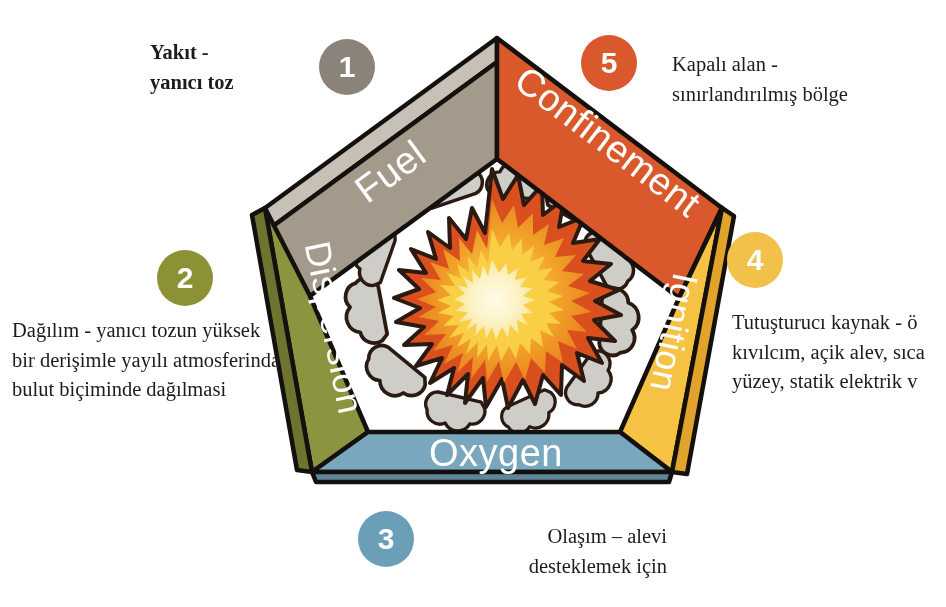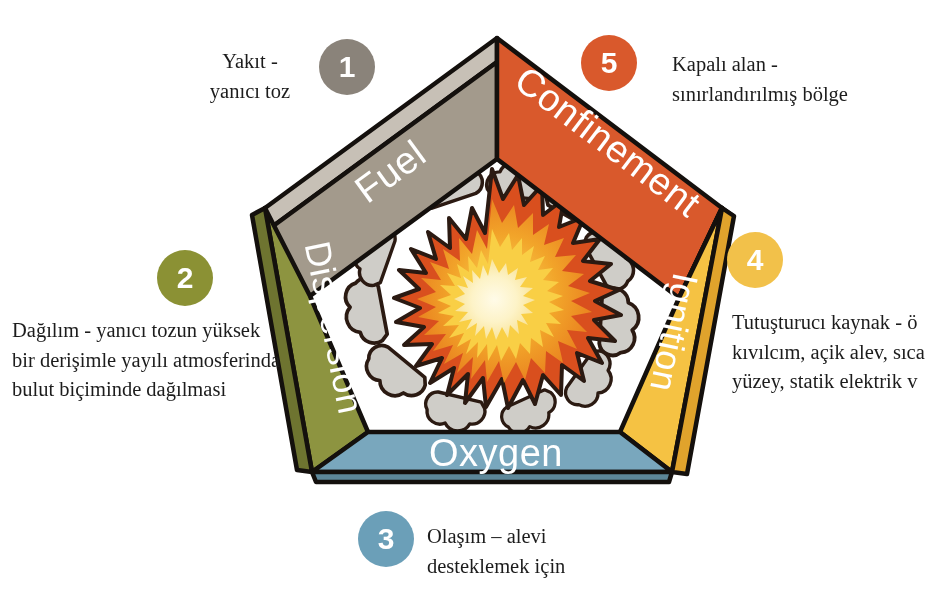--- a/index.html
+++ b/index.html
@@ -13,25 +13,25 @@
   #stage{position:absolute;left:0;top:0;width:946px;height:607px;}
 
   .callout{
     position:absolute;
     font-family:"Liberation Serif", serif;
     color:#1c1c1c;
     font-size:20.5px;
     line-height:1.45;
     white-space:pre-line;
   }
-  #callout-fuel{left:150px;top:47px;width:200px;text-align:center;}
+  #callout-fuel{left:150px;top:38px;width:200px;font-weight:bold;}
   #callout-confinement{left:672px;top:50px;width:280px;text-align:left;}
   #callout-dispersion{left:12px;top:316px;width:300px;text-align:left;}
   #callout-ignition{left:732px;top:308px;width:290px;text-align:left;}
-  #callout-oxygen{left:427px;top:522px;width:240px;text-align:left;}
+  #callout-oxygen{left:427px;top:522px;width:240px;text-align:right;}
 
   .badge{
     position:absolute;
     width:56px;height:56px;border-radius:50%;
     display:flex;align-items:center;justify-content:center;
     color:#ffffff;
     font-family:"Liberation Sans", sans-serif;
     font-weight:bold;
     font-size:30px;
     line-height:1;

